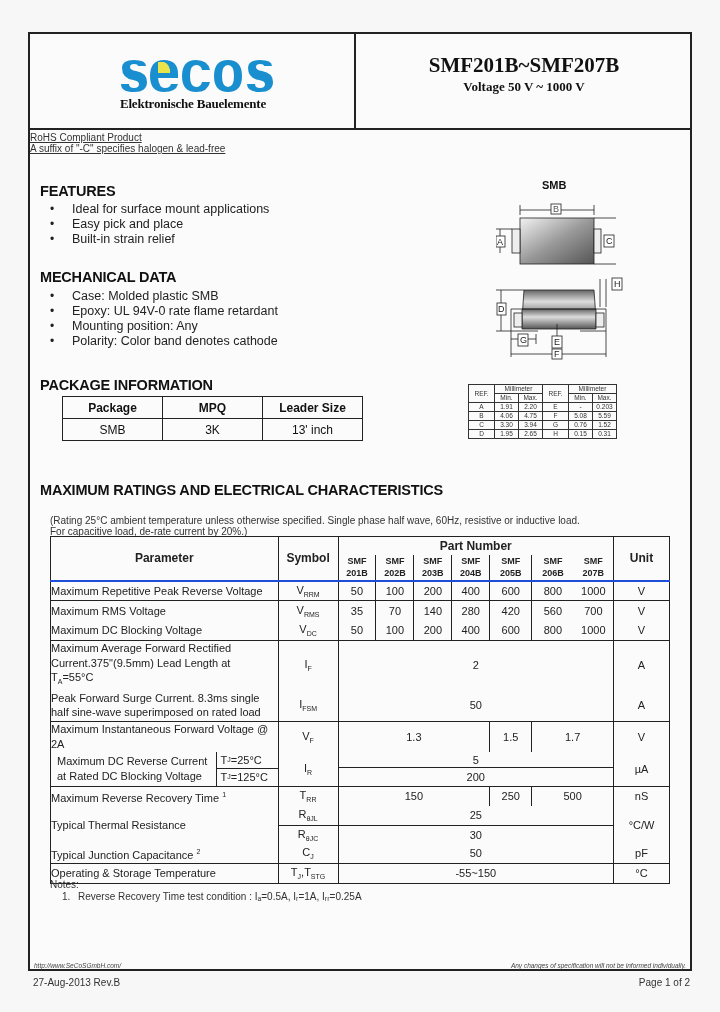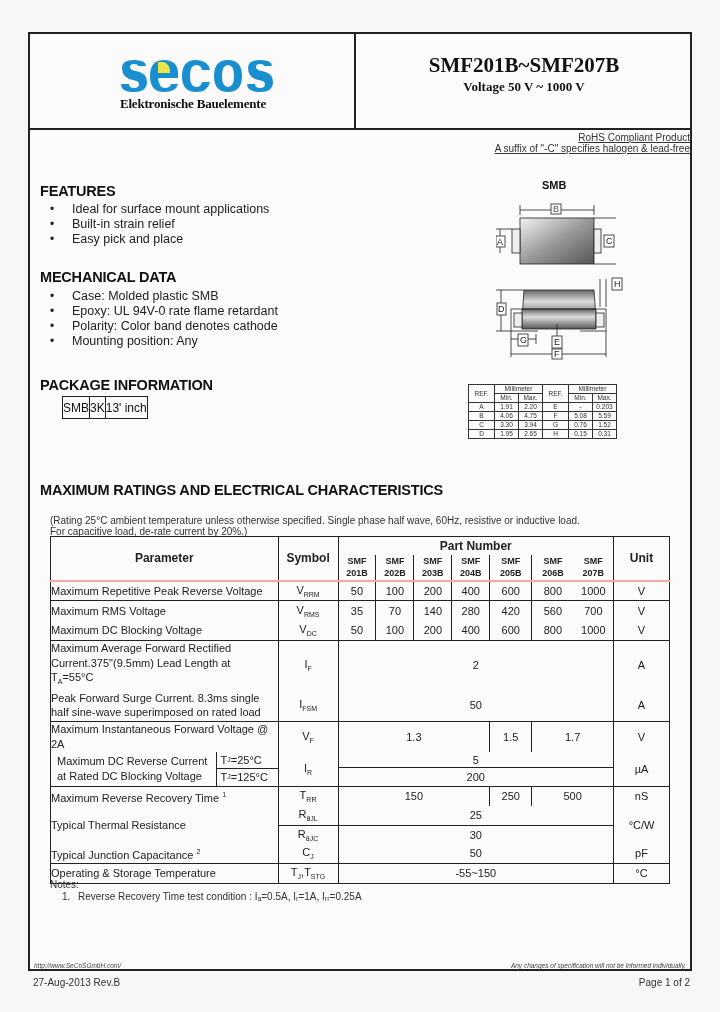--- a/index.html
+++ b/index.html
@@ -6,41 +6,41 @@
   body { width: 720px; height: 1012px; background: #f7f7f7; font-family: "Liberation Sans", sans-serif; color: #111; position: relative; overflow: hidden; }
   .page { position: absolute; left: 28px; top: 32px; width: 664px; height: 939px; border: 2px solid #222; background: #fbfbfb; }
   .header { position: absolute; left: 0; top: 0; width: 660px; height: 96px; border-bottom: 2px solid #222; }
   .header .logo-cell { position: absolute; left: 0; top: 0; width: 326px; height: 94px; border-right: 2px solid #222; }
   .logo { position: absolute; left: 88px; top: 24px; width: 160px; height: 36px; }
   .logo-sub { position: absolute; left: 0; width: 326px; top: 62px; text-align: center; font-family: "Liberation Serif", serif; font-size: 13px; font-weight: bold; letter-spacing: -0.2px; }
   .title-cell { position: absolute; left: 328px; top: 0; width: 332px; height: 94px; text-align: center; font-family: "Liberation Serif", serif; font-weight: bold; }
   .title-cell .t1 { margin-top: 19px; font-size: 21px; }
   .title-cell .t2 { font-size: 13px; margin-top: 1px; }
   .title-cell .t3 { font-size: 13px; margin-top: 1px; }
-  .rohs { position: absolute; left: 0; top: 98px; width: 660px; text-align: right; font-size: 10px; line-height: 11px; color: #333; }
+  .rohs { position: absolute; left: 0; top: 98px; width: 660px; text-align: left; font-size: 10px; line-height: 11px; color: #333; }
   .rohs span { text-decoration: underline; display: block; }
   h2 { position: absolute; font-size: 14.5px; font-weight: bold; letter-spacing: -0.2px; }
   ul.bullets { position: absolute; list-style: none; font-size: 12.5px; line-height: 15px; color: #222; }
   ul.bullets li { position: relative; padding-left: 32px; }
   ul.bullets li::before { content: "\2022"; position: absolute; left: 10px; font-size: 12px; }
   .smb-label { position: absolute; left: 512px; top: 145px; font-size: 11px; font-weight: bold; }
   .pkg-table { position: absolute; left: 32px; top: 362px; border-collapse: collapse; font-size: 12px; }
   .pkg-table td, .pkg-table th { border: 1px solid #222; height: 22px; text-align: center; }
   .pkg-table th { font-weight: bold; }
   .dim-table { position: absolute; left: 438px; top: 350px; border-collapse: collapse; font-size: 6.5px; color: #333; }
   .dim-table td { border: 1px solid #333; height: 8px; text-align: center; padding: 0 2px; line-height: 8px; }
   .note-small { position: absolute; left: 20px; top: 481px; font-size: 10px; line-height: 11px; color: #333; }
   .elec { position: absolute; left: 20px; top: 502px; width: 620px; border-collapse: collapse; font-size: 11px; color: #222; }
   .elec td { padding: 0; text-align: center; vertical-align: middle; }
   .elec .param { text-align: left; line-height: 14.5px; }
   .bl { border-left: 1px solid #222; }
   .br { border-right: 1px solid #222; }
   .bt { border-top: 1px solid #222; }
   .bb { border-bottom: 1px solid #222; }
-  .bbold { border-bottom: 2px solid #fca5a5; }
+  .bbold { border-bottom: 2px solid #1d4ed8; }
   .hdr-part { font-weight: bold; font-size: 12px; }
   .hdr-sub { font-weight: bold; font-size: 9px; line-height: 12px; }
   sub, .sub { font-size: 7px; vertical-align: sub; }
   sup { font-size: 7px; }
   .notes { position: absolute; left: 20px; top: 845px; font-size: 10px; line-height: 12px; color: #333; }
   .notes ol { list-style: none; margin-left: 12px; }
   .notes li span.n { display: inline-block; width: 16px; }
   .footer-url { position: absolute; left: 4px; top: 928px; font-size: 6.5px; font-style: italic; color: #444; }
   .footer-disc { position: absolute; right: 4px; top: 928px; font-size: 6.5px; font-style: italic; color: #444; }
   .date { position: absolute; left: 33px; top: 977px; font-size: 10px; color: #333; }
@@ -77,30 +77,30 @@
   </div>
 
   <div class="rohs">
     <span>RoHS Compliant Product</span>
     <span>A suffix of "-C" specifies halogen &amp; lead-free</span>
   </div>
 
   <h2 style="left:10px; top:149px;">FEATURES</h2>
   <ul class="bullets" style="left:10px; top:168px;">
     <li>Ideal for surface mount applications</li>
+    <li>Easy pick and place</li>
     <li>Built-in strain relief</li>
-    <li>Easy pick and place</li>
   </ul>
 
   <h2 style="left:10px; top:235px;">MECHANICAL DATA</h2>
   <ul class="bullets" style="left:10px; top:255px;">
     <li>Case: Molded plastic SMB</li>
     <li>Epoxy: UL 94V-0 rate flame retardant</li>
+    <li>Mounting position: Any</li>
     <li>Polarity: Color band denotes cathode</li>
-    <li>Mounting position: Any</li>
   </ul>
 
   <div class="smb-label">SMB</div>
   <svg style="position:absolute; left:466px; top:165px;" width="170" height="170" viewBox="0 0 170 170">
     <defs>
       <linearGradient id="g1" x1="0" y1="0" x2="1" y2="1">
         <stop offset="0" stop-color="#f2f2f2"></stop>
           <stop offset="0.5" stop-color="#999"></stop>
           <stop offset="1" stop-color="#555"></stop>
       </linearGradient>
@@ -207,20 +207,25 @@
       <td>H</td>
           <td>0.15</td>
           <td>0.31</td>
     </tr>
   </tbody>
     </table>
 
   <h2 style="left:10px; top:343px;">PACKAGE INFORMATION</h2>
   <table class="pkg-table">
     <tbody>
+        <tr>
+      <th style="width:100px;">Package</th>
+      <th style="width:100px;">MPQ</th>
+      <th style="width:100px;">Leader Size</th>
+    </tr>
     <tr>
       <td>SMB</td>
       <td>3K</td>
       <td>13' inch</td>
     </tr>
   </tbody>
     </table>
 
   <h2 style="left:10px; top:448px;">MAXIMUM RATINGS AND ELECTRICAL CHARACTERISTICS</h2>
   <div class="note-small">

